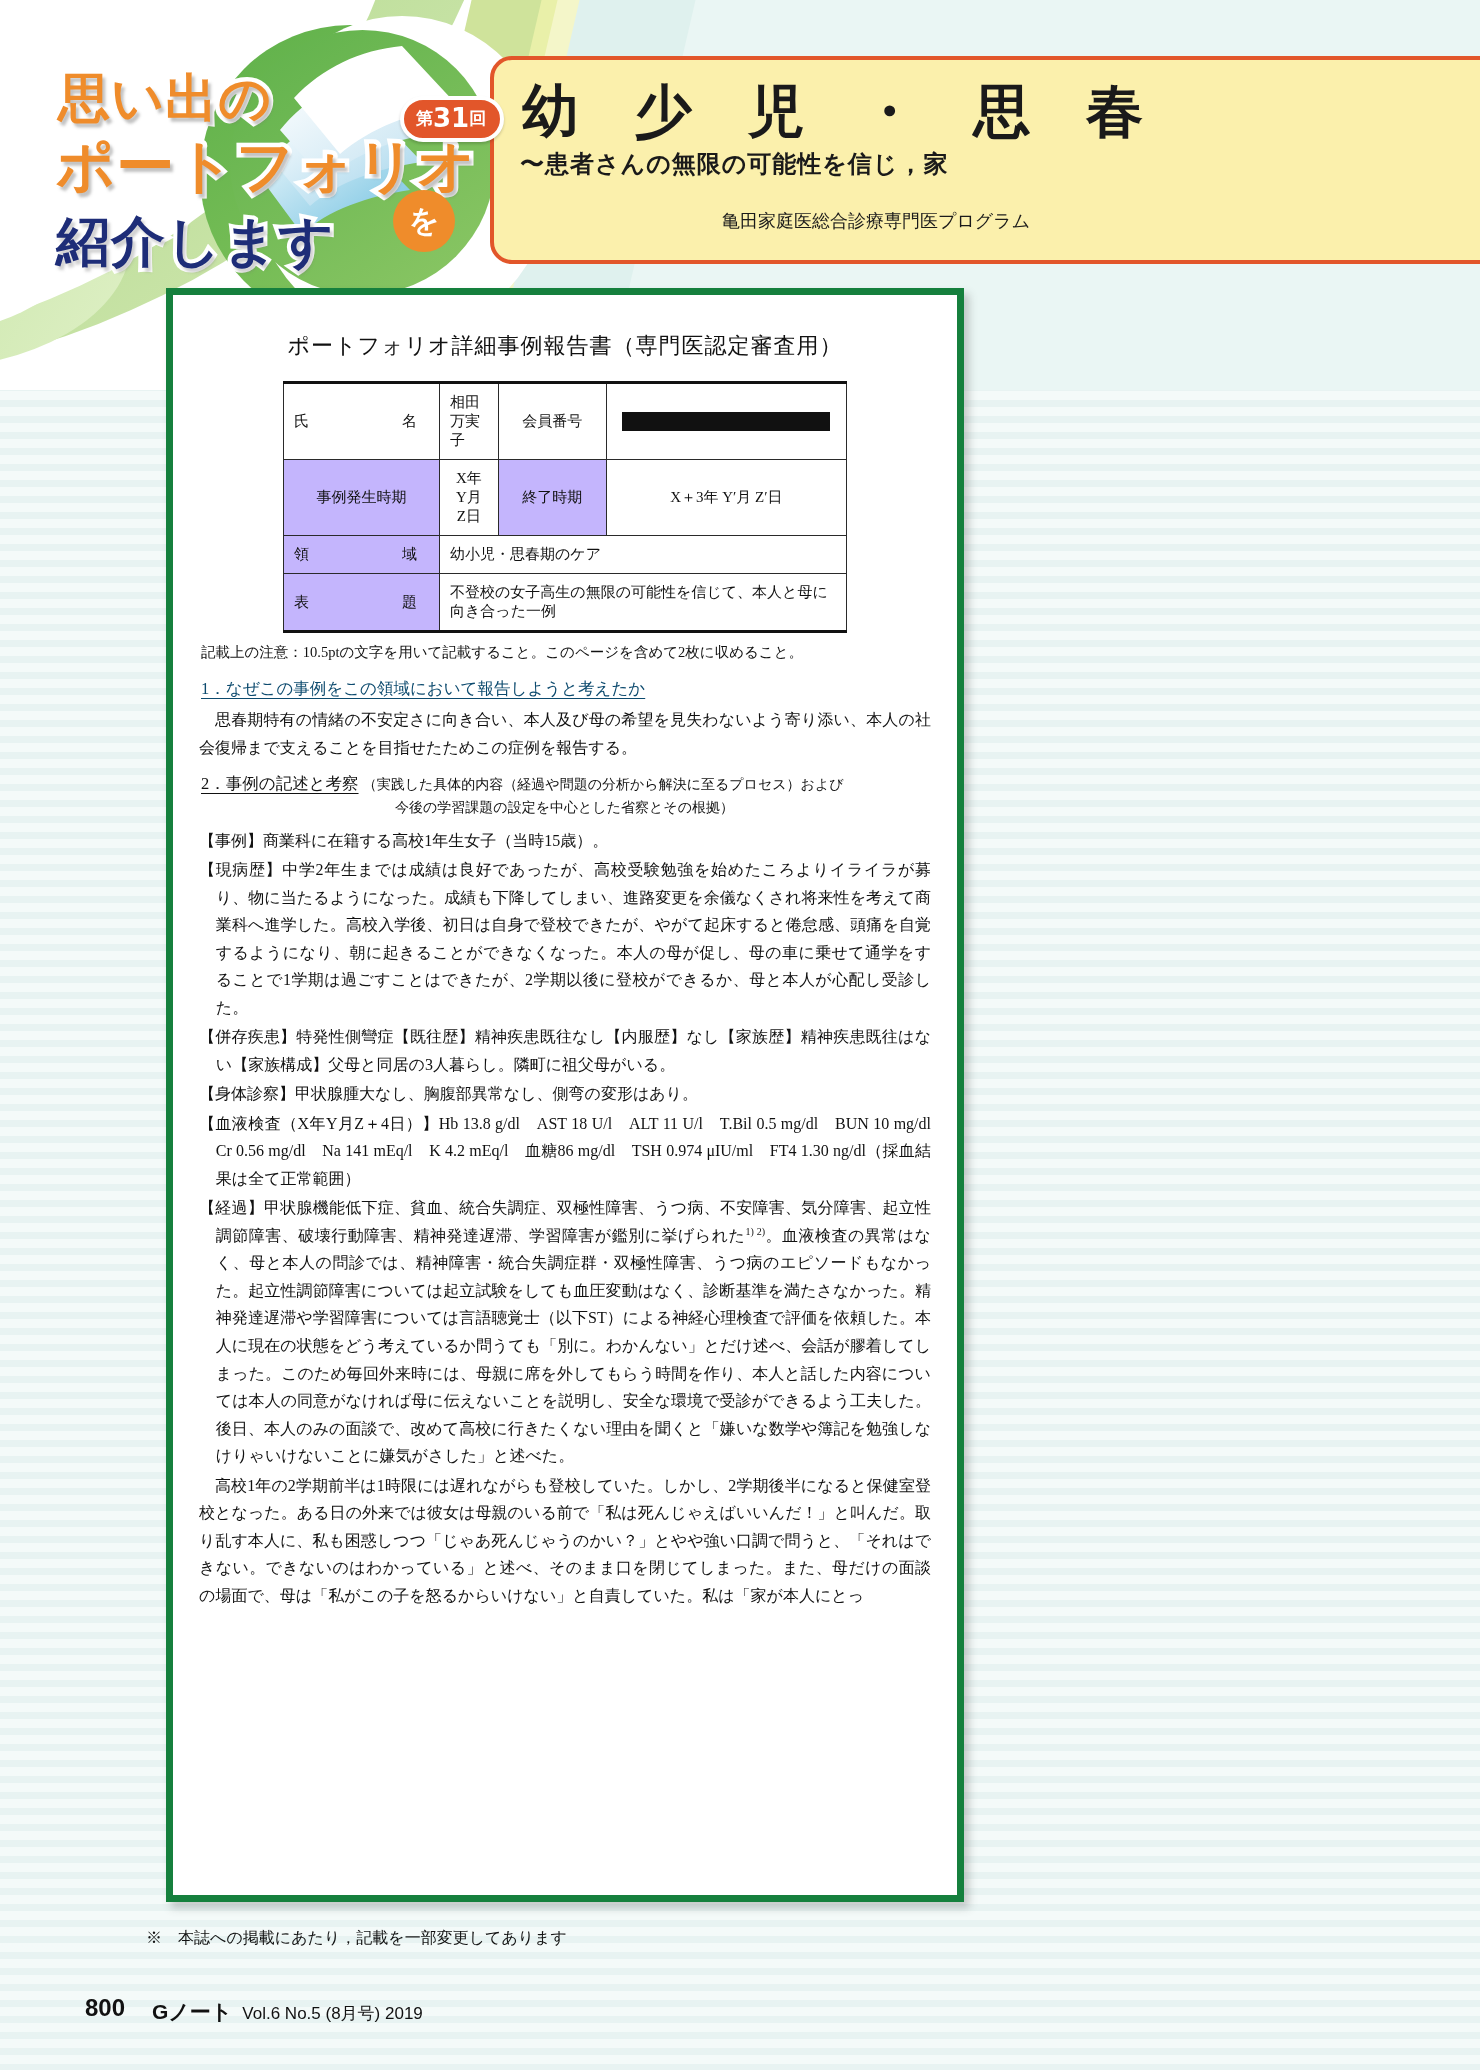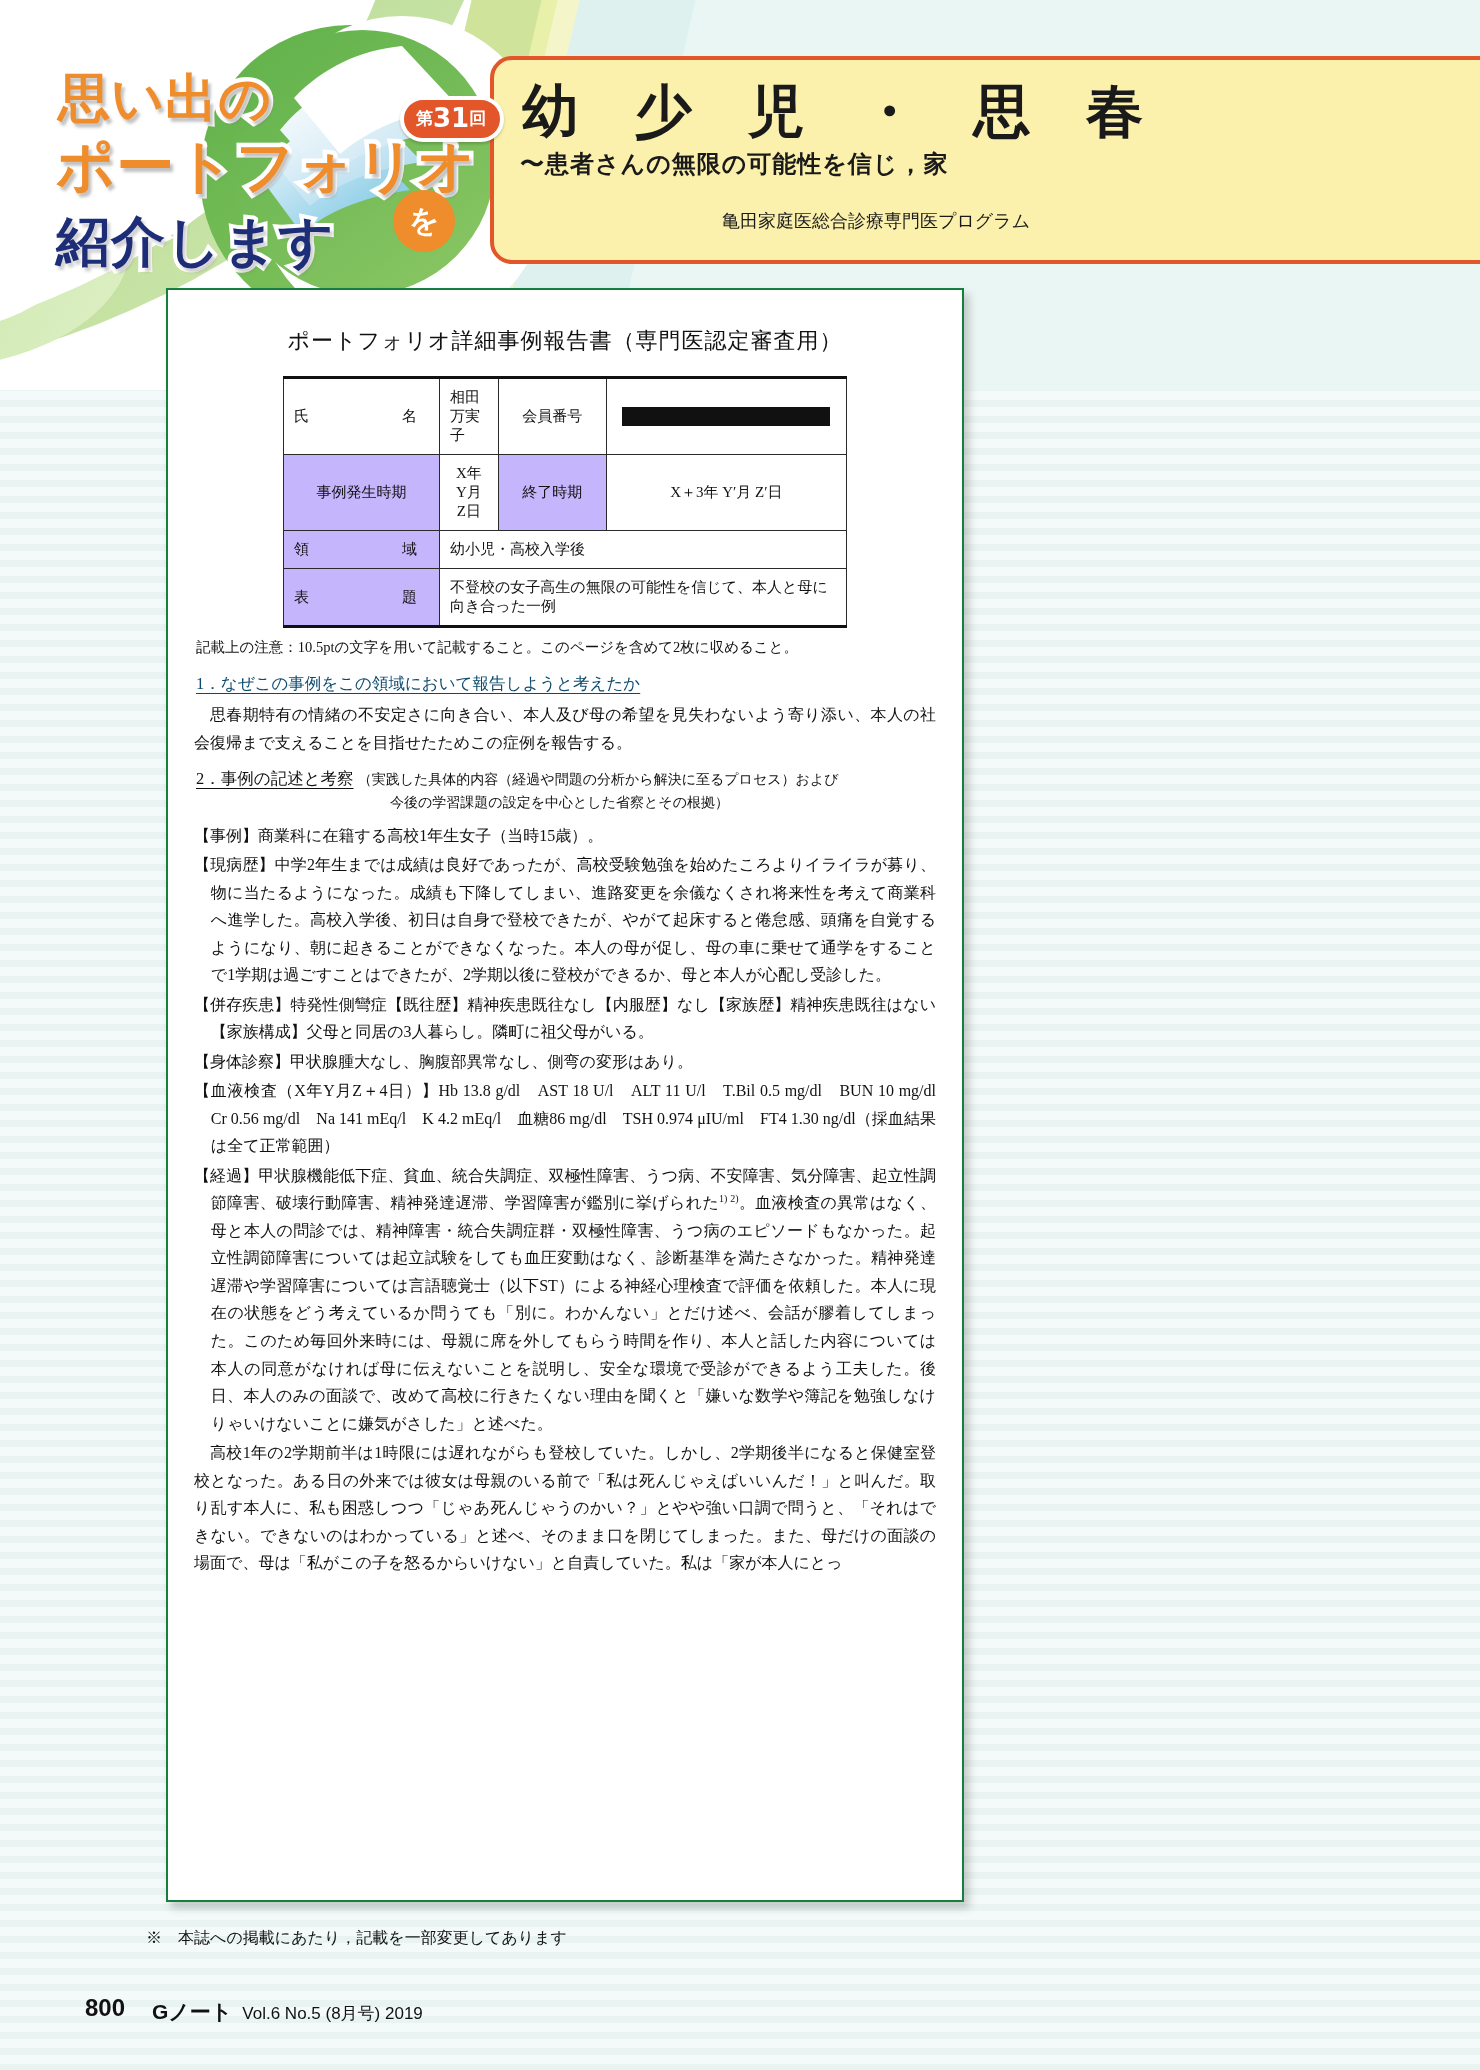--- a/index.html
+++ b/index.html
@@ -153,21 +153,21 @@
     position:absolute; left:722px; top:209px; z-index:6;
     font-family:"DejaVu Sans", sans-serif;
     font-size:18px; color:#1a1a1a; white-space:nowrap;
   }
 
   
   .doc-card{
     position:absolute; left:166px; top:288px;
     width:798px; height:1614px;
     background:#ffffff;
-    border:2px solid #15803d;
+    border:7px solid #15803d;
     box-shadow:5px 6px 8px rgba(90,90,90,.30);
     z-index:5;
     padding:22px 26px 0 26px;
     font-family:"Liberation Serif","DejaVu Serif",serif;
     overflow:hidden;
   }
   .doc-title{
     text-align:center;
     font-size:22px;
     letter-spacing:1px;
@@ -327,21 +327,21 @@
       <td class="ctr"><span class="redact"></span></td>
     </tr>
     <tr>
       <td class="lbl-plain shade">事例発生時期</td>
       <td class="ctr">X年  Y月  Z日</td>
       <td class="lbl-plain shade">終了時期</td>
       <td class="ctr">X＋3年  Y′月  Z′日</td>
     </tr>
     <tr>
       <td class="lbl shade">領　　　域</td>
-      <td colspan="3">幼小児・高校入学後</td>
+      <td colspan="3">幼小児・思春期のケア</td>
     </tr>
     <tr>
       <td class="lbl shade">表　　　題</td>
       <td colspan="3">不登校の女子高生の無限の可能性を信じて、本人と母に向き合った一例</td>
     </tr>
   </tbody>
     </table>
 
   <div class="note-line">記載上の注意：10.5ptの文字を用いて記載すること。このページを含めて2枚に収めること。</div>
 

